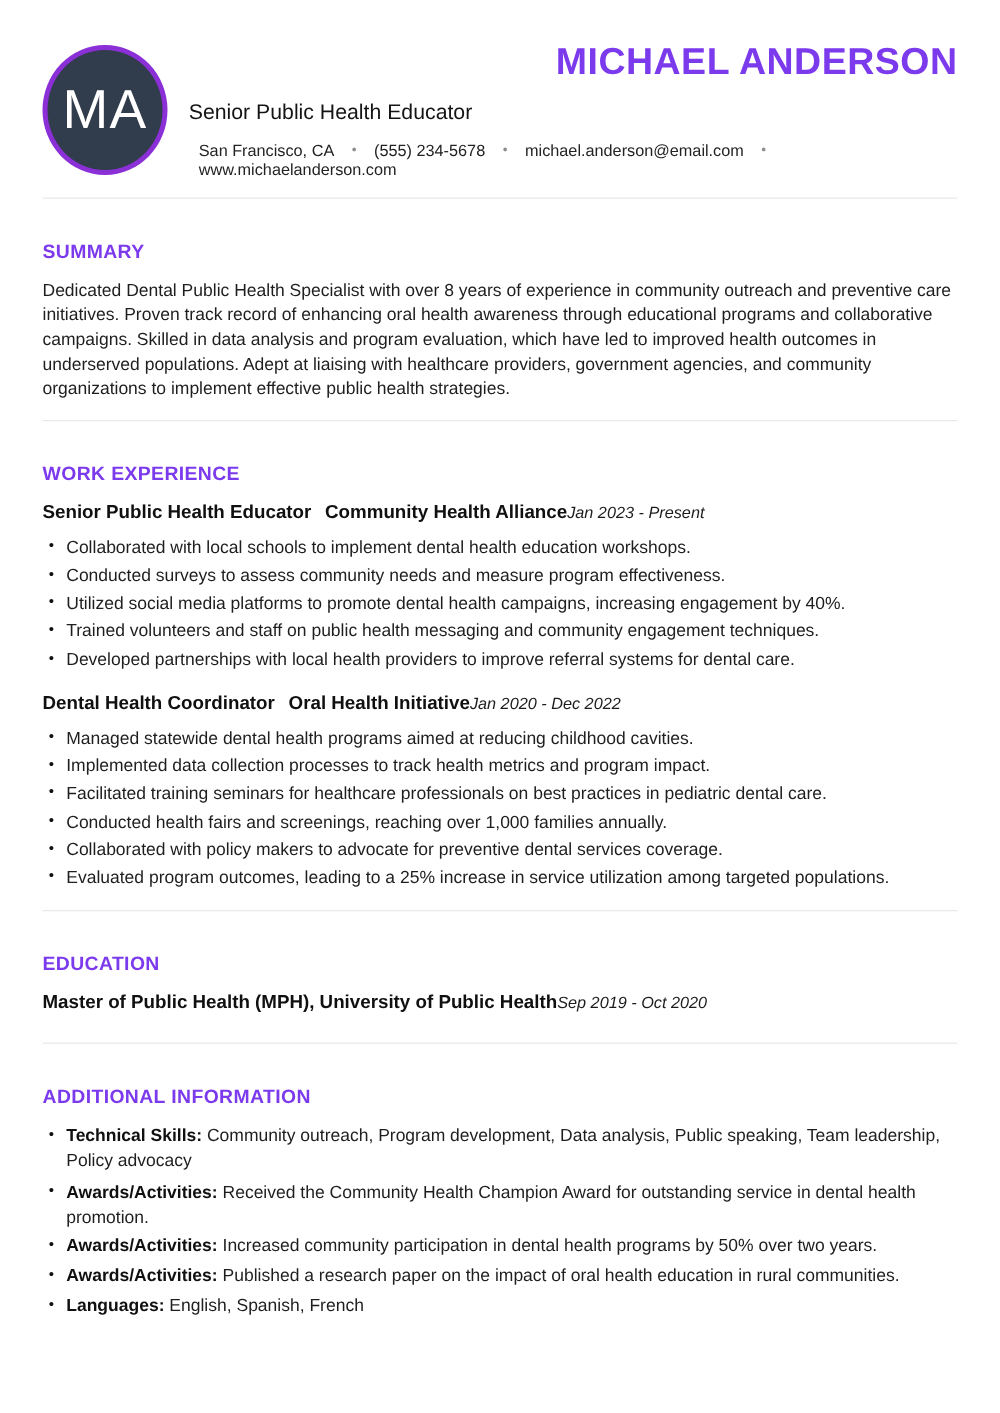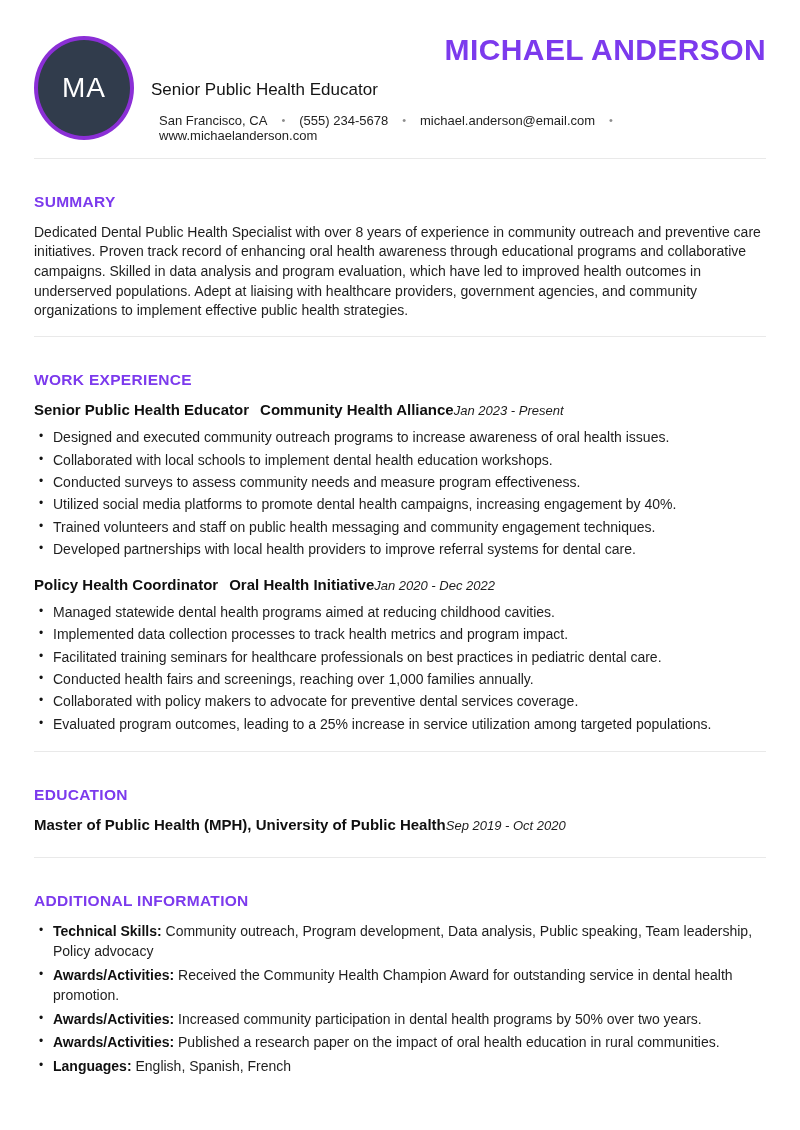--- a/index.html
+++ b/index.html
@@ -11,21 +11,21 @@
   }
   *{margin:0;padding:0;box-sizing:border-box;}
   html,body{background:#fff;}
   body{font-family:"Liberation Sans","DejaVu Sans",sans-serif;color:var(--text);}
   .page{width:800px;height:1130px;background:#fff;padding:33px 34px 0 34px;overflow:hidden;}
 
   
   .hdr{display:flex;align-items:center;gap:17px;}
   .avatar{width:100px;height:104px;border-radius:50%;background:var(--avatar-bg);
           border:4px solid var(--avatar-border);display:flex;align-items:center;justify-content:center;flex:0 0 auto;}
-  .avatar .initials{color:#ffffff;font-size:28px;font-weight:500;letter-spacing:1px;}
+  .avatar .initials{color:#ffffff;font-size:44px;font-weight:500;letter-spacing:1px;}
   .hdr-text{flex:1;}
   h1.name{color:var(--accent-purple);font-size:30px;font-weight:700;letter-spacing:.4px;line-height:1.15;text-align:right;}
   .cand-title{font-size:17px;color:#141414;margin-top:12px;font-weight:400;}
   .contact{font-size:13px;color:#232323;margin-top:13px;margin-left:8px;display:flex;align-items:center;flex-wrap:wrap;}
   .contact .dot{color:#8d8d8d;font-size:11px;margin:0 14px;}
 
   hr.divider{border:0;border-top:1px solid var(--divider);margin:15px 0 0 0;}
 
   section{padding-top:34px;}
   h2.sec{color:var(--accent-purple);font-size:15.5px;font-weight:700;letter-spacing:.02em;margin-bottom:12px;}
@@ -88,33 +88,32 @@
     <h2 class="sec">WORK EXPERIENCE</h2>
 
     <div class="job">
       <div class="job-head">
         <div class="job-title-line">
           <span>Senior Public Health Educator</span><span class="job-company">Community Health Alliance</span>
         </div>
         <span class="dates">Jan 2023 - Present</span>
       </div>
       <ul class="blts">
-        <li>Designed and executed community outreach programs to increase awareness of oral health issues.</li>
         <li>Collaborated with local schools to implement dental health education workshops.</li>
         <li>Conducted surveys to assess community needs and measure program effectiveness.</li>
         <li>Utilized social media platforms to promote dental health campaigns, increasing engagement by 40%.</li>
         <li>Trained volunteers and staff on public health messaging and community engagement techniques.</li>
         <li>Developed partnerships with local health providers to improve referral systems for dental care.</li>
       </ul>
     </div>
 
     <div class="job">
       <div class="job-head">
         <div class="job-title-line">
-          <span>Policy Health Coordinator</span><span class="job-company">Oral Health Initiative</span>
+          <span>Dental Health Coordinator</span><span class="job-company">Oral Health Initiative</span>
         </div>
         <span class="dates">Jan 2020 - Dec 2022</span>
       </div>
       <ul class="blts">
         <li>Managed statewide dental health programs aimed at reducing childhood cavities.</li>
         <li>Implemented data collection processes to track health metrics and program impact.</li>
         <li>Facilitated training seminars for healthcare professionals on best practices in pediatric dental care.</li>
         <li>Conducted health fairs and screenings, reaching over 1,000 families annually.</li>
         <li>Collaborated with policy makers to advocate for preventive dental services coverage.</li>
         <li>Evaluated program outcomes, leading to a 25% increase in service utilization among targeted populations.</li>

